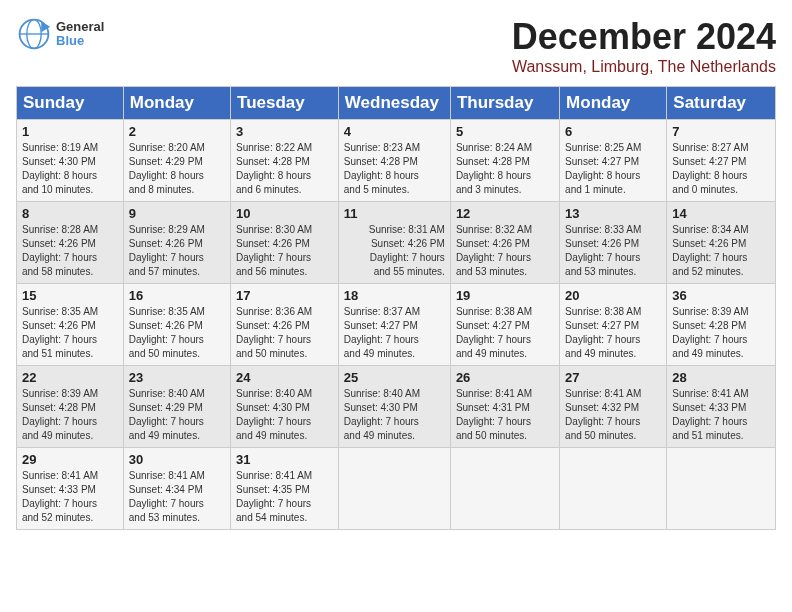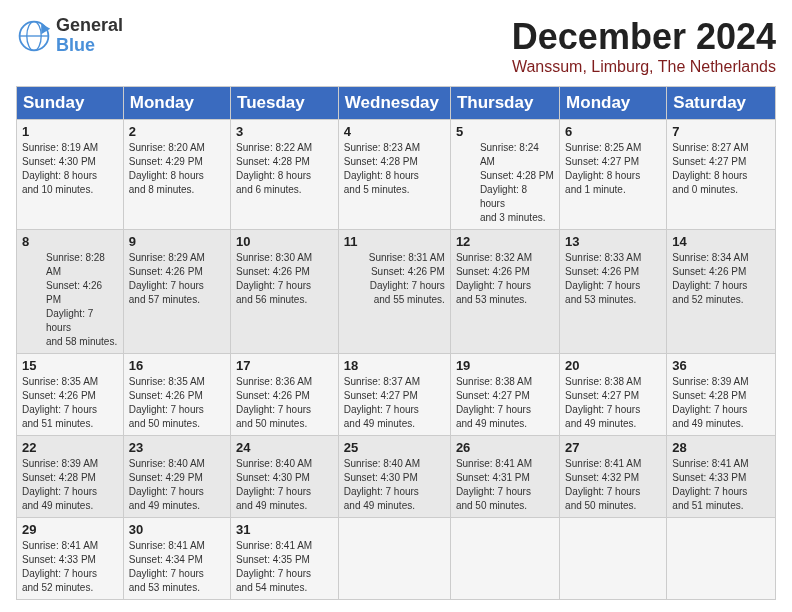--- a/index.html
+++ b/index.html
@@ -17,21 +17,21 @@
       margin-bottom: 10px;
     }
     .logo {
       display: flex;
       align-items: center;
       gap: 4px;
     }
     .logo-text {
       display: flex;
       flex-direction: column;
-      font-size: 18px;
+      font-size: 13px;
       font-weight: bold;
       line-height: 1.1;
     }
     .logo-text span:first-child { color: #333; }
     .logo-text span:last-child { color: #4a90d9; }
     .logo-icon {
       width: 36px;
       height: 36px;
     }
     .title-block {
@@ -149,21 +149,21 @@
         </td>
         <td>
           <span class="day-num">4</span>
           <div class="day-info" style="white-space: pre-line;">Sunrise: 8:23 AM
 Sunset: 4:28 PM
 Daylight: 8 hours
 and 5 minutes.</div>
         </td>
         <td>
           <span class="day-num">5</span>
-          <div class="day-info" style="white-space: pre-line; margin-left: 24px;">Sunrise: 8:24 AM
+          <div class="day-info" style="white-space: pre-line;">Sunrise: 8:24 AM
 Sunset: 4:28 PM
 Daylight: 8 hours
 and 3 minutes.</div>
         </td>
         <td>
           <span class="day-num">6</span>
           <div class="day-info" style="white-space: pre-line;">Sunrise: 8:25 AM
 Sunset: 4:27 PM
 Daylight: 8 hours
 and 1 minute.</div>
@@ -172,21 +172,21 @@
           <span class="day-num">7</span>
           <div class="day-info" style="white-space: pre-line;">Sunrise: 8:27 AM
 Sunset: 4:27 PM
 Daylight: 8 hours
 and 0 minutes.</div>
         </td>
       </tr>
       <tr>
         <td>
           <span class="day-num">8</span>
-          <div class="day-info" style="white-space: pre-line; margin-left: 24px;">Sunrise: 8:28 AM
+          <div class="day-info" style="white-space: pre-line;">Sunrise: 8:28 AM
 Sunset: 4:26 PM
 Daylight: 7 hours
 and 58 minutes.</div>
         </td>
         <td>
           <span class="day-num">9</span>
           <div class="day-info" style="white-space: pre-line;">Sunrise: 8:29 AM
 Sunset: 4:26 PM
 Daylight: 7 hours
 and 57 minutes.</div>

